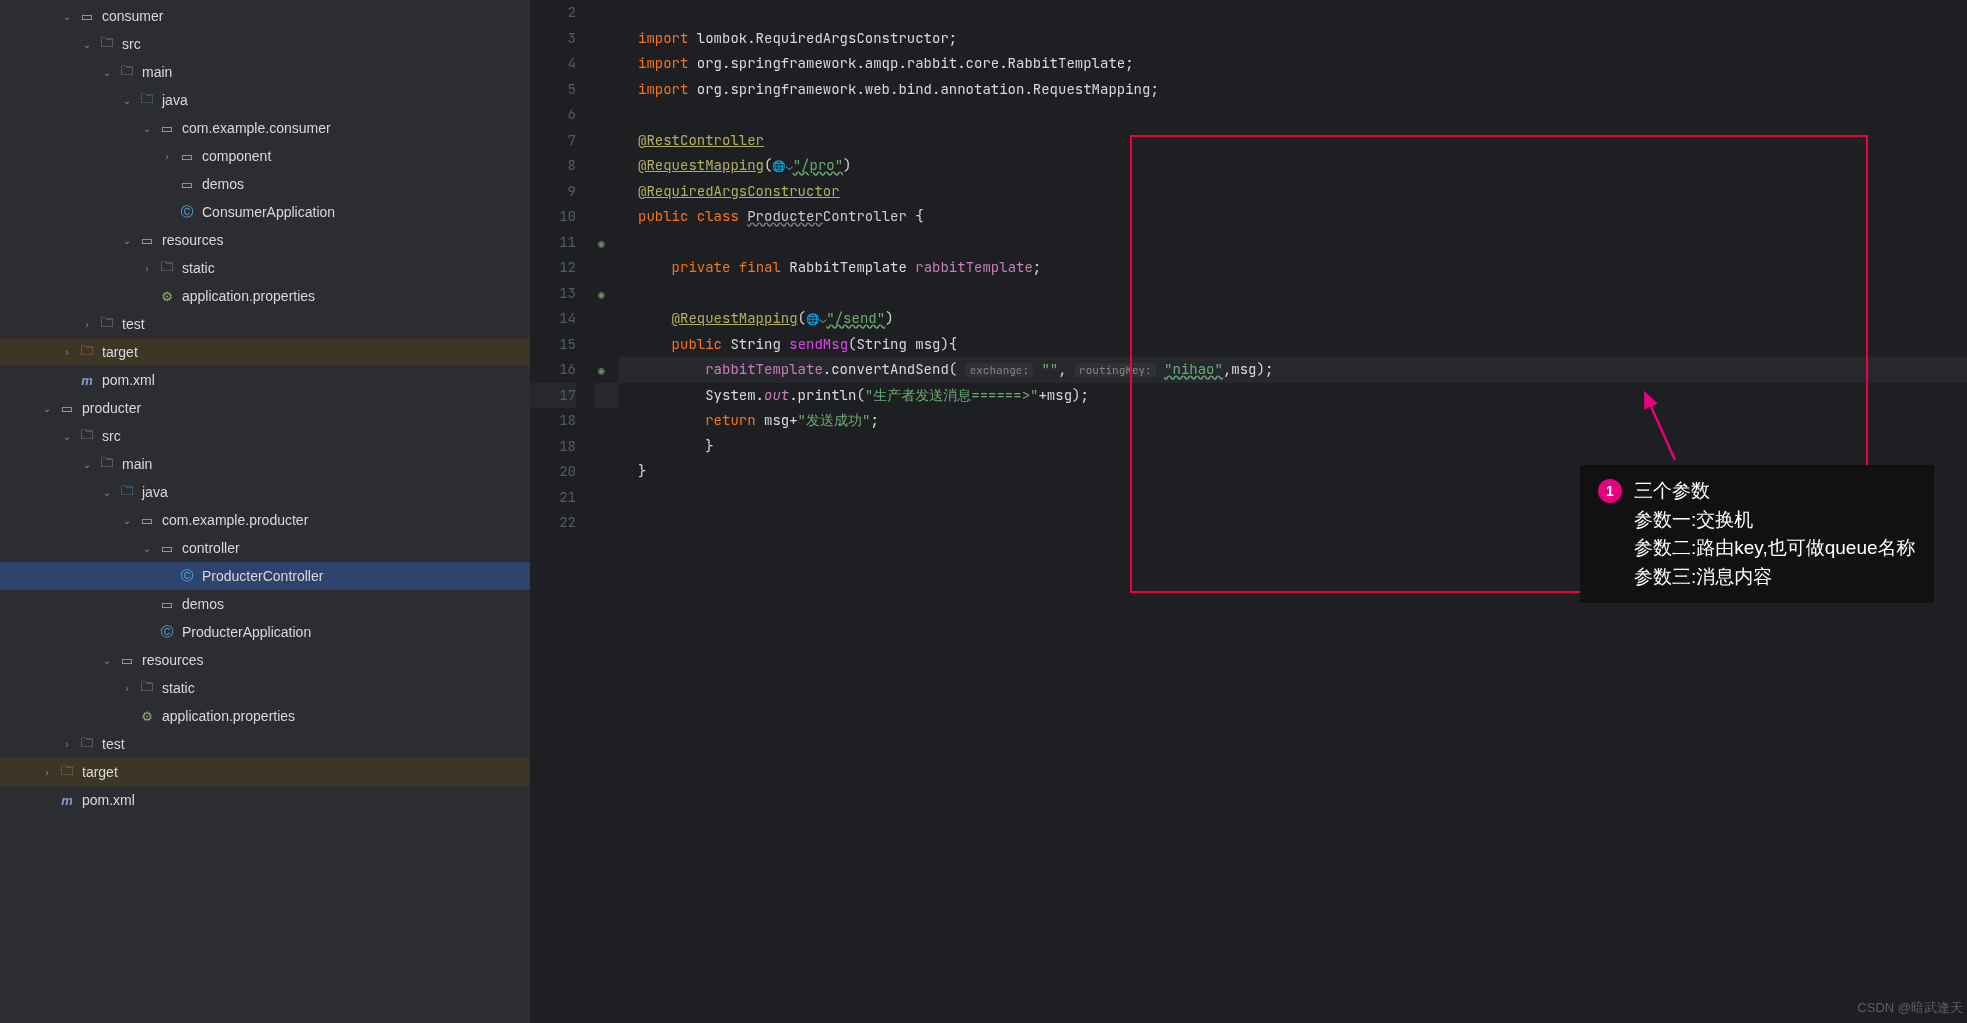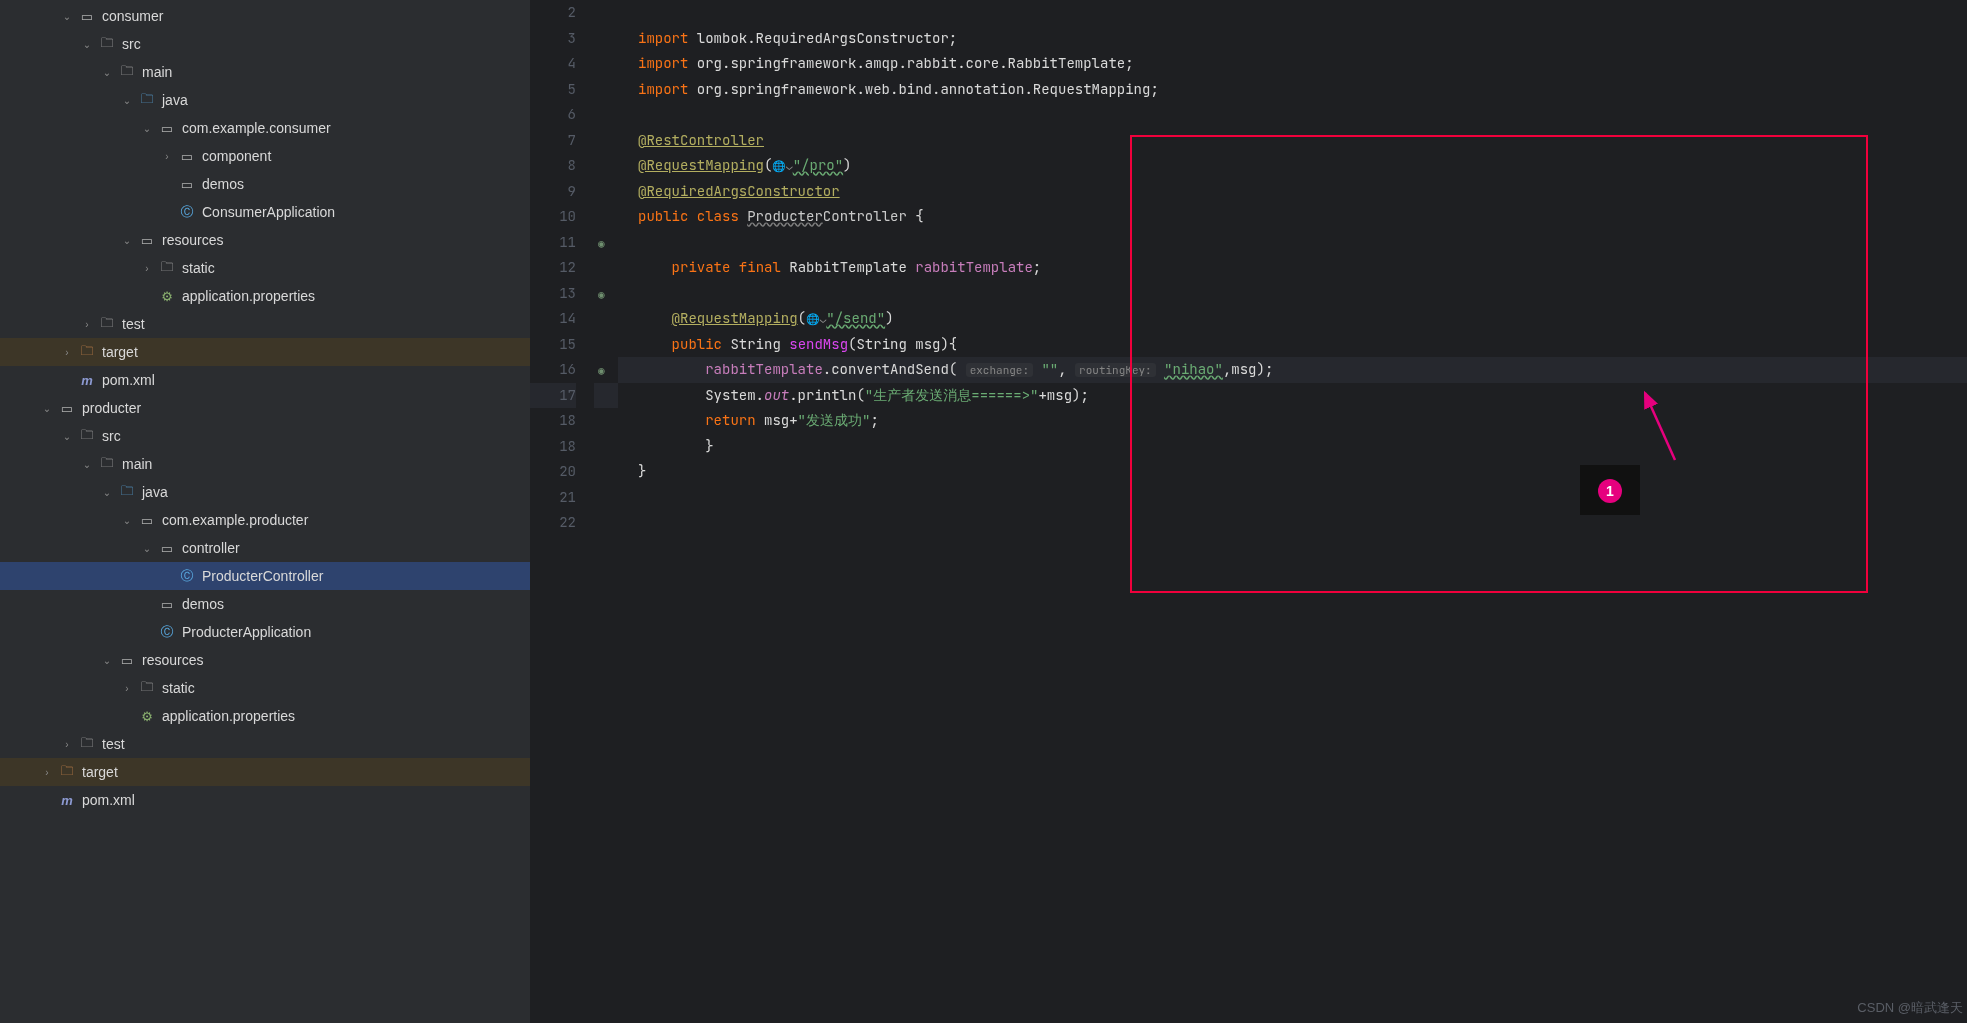--- a/index.html
+++ b/index.html
@@ -401,16 +401,22 @@
     <defs>
         <marker id="ah" markerWidth="8" markerHeight="8" refX="6" refY="3" orient="auto">
           <path d="M0,0 L7,3 L0,6 Z" fill="#e6007e"></path>
         </marker>
       </defs>
     <line x1="45" y1="75" x2="15" y2="8" stroke="#e6007e" stroke-width="2.5" marker-end="url(#ah)"></line>
   </svg>
 
   <div class="annotation">
     <div class="badge">1</div>
+    <div>
+      <div>三个参数</div>
+      <div>参数一:交换机</div>
+      <div>参数二:路由key,也可做queue名称</div>
+      <div>参数三:消息内容</div>
+    </div>
   </div>
 
   <div class="watermark">CSDN @暗武逢天</div>
 </div>
 
 </body></html>

